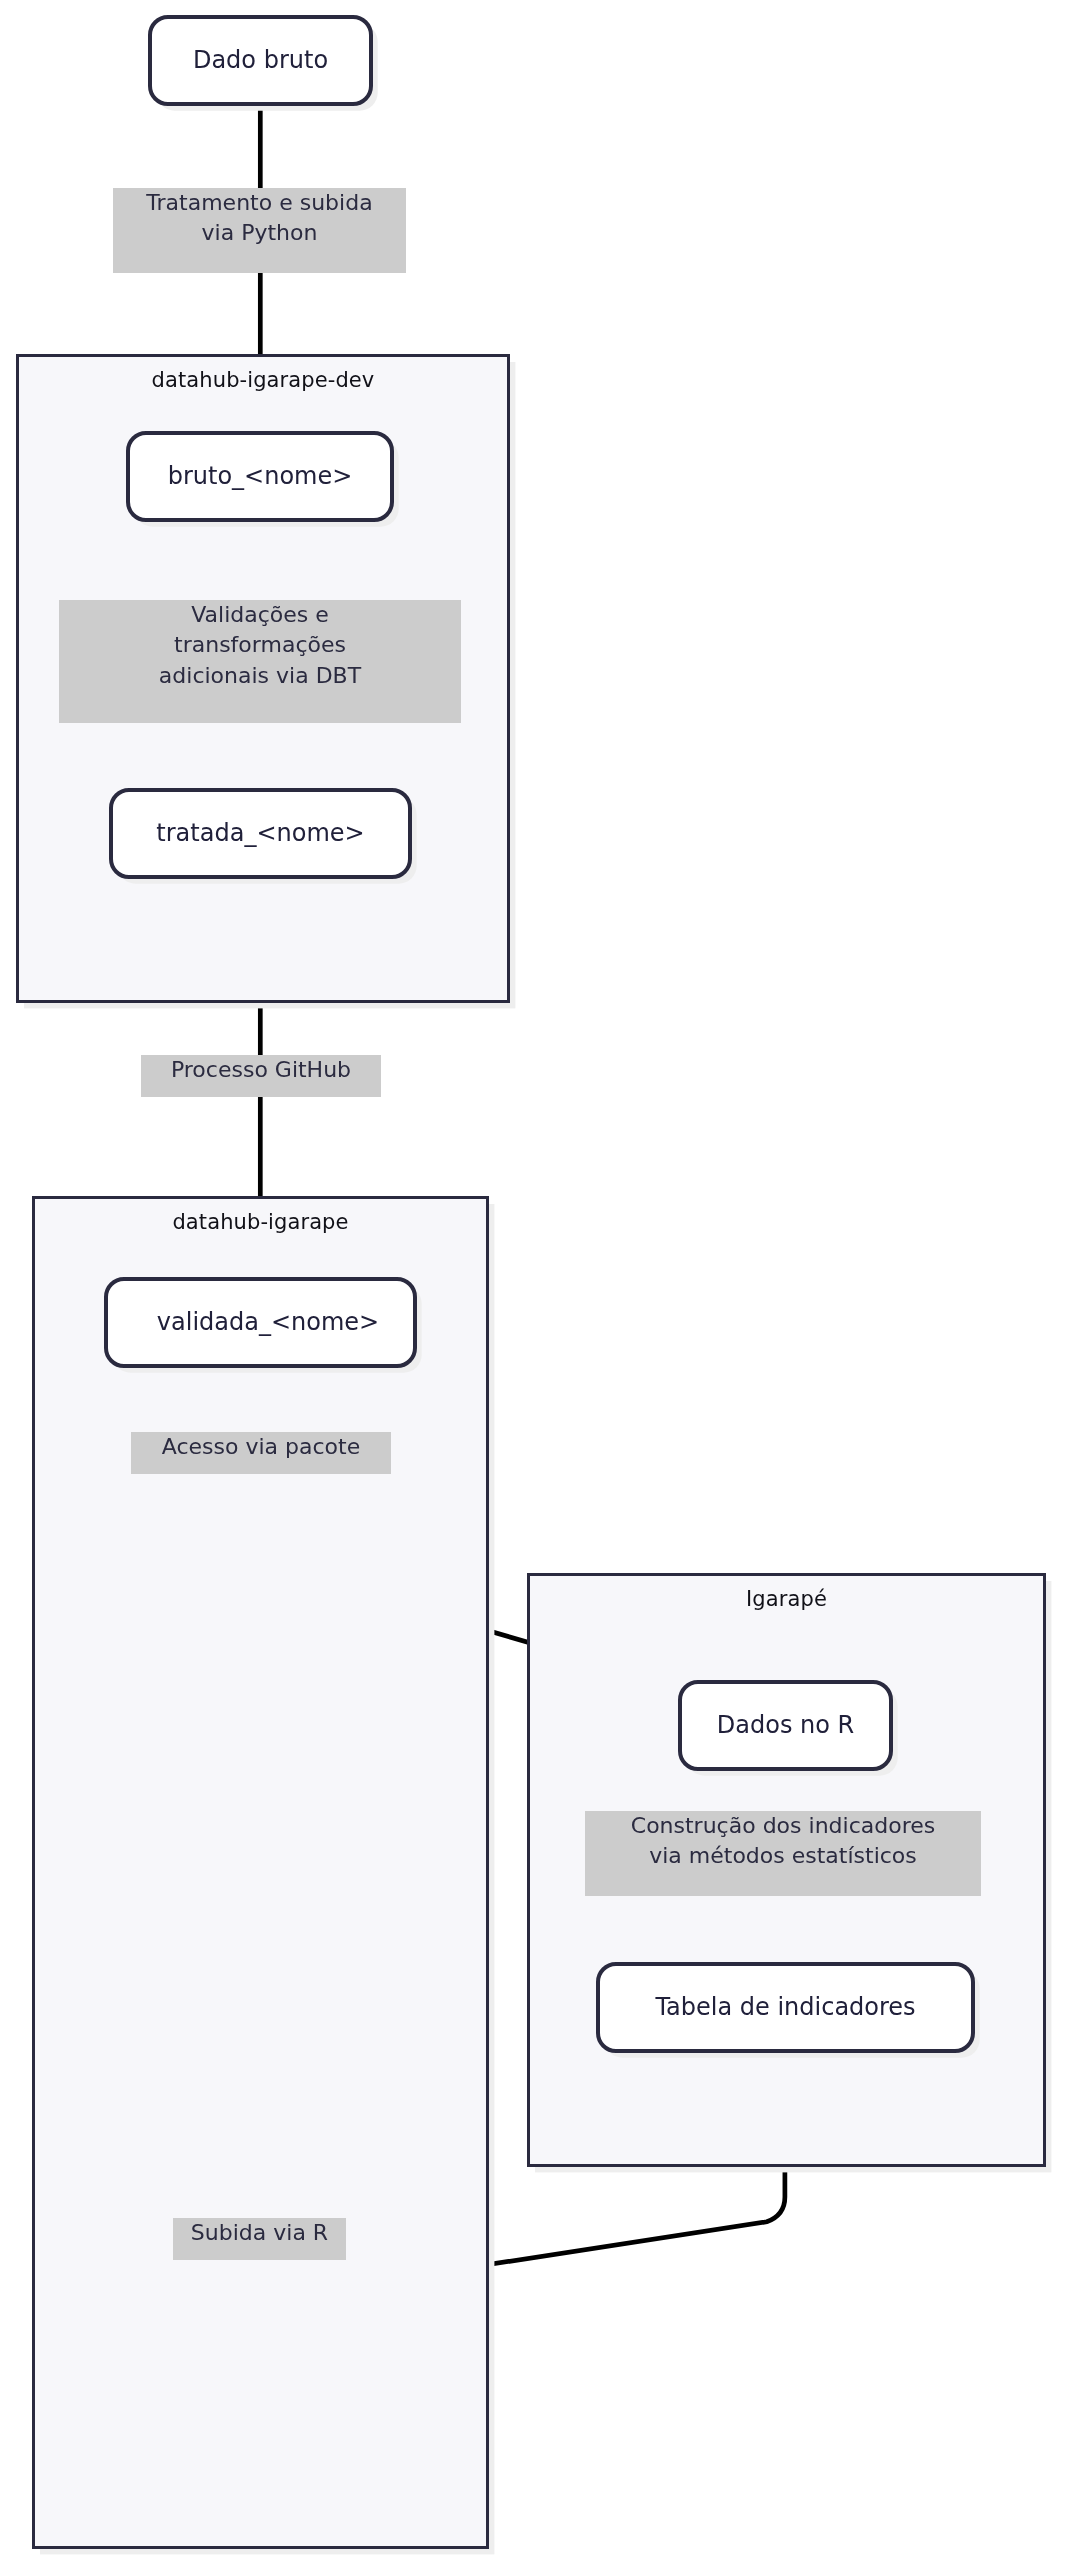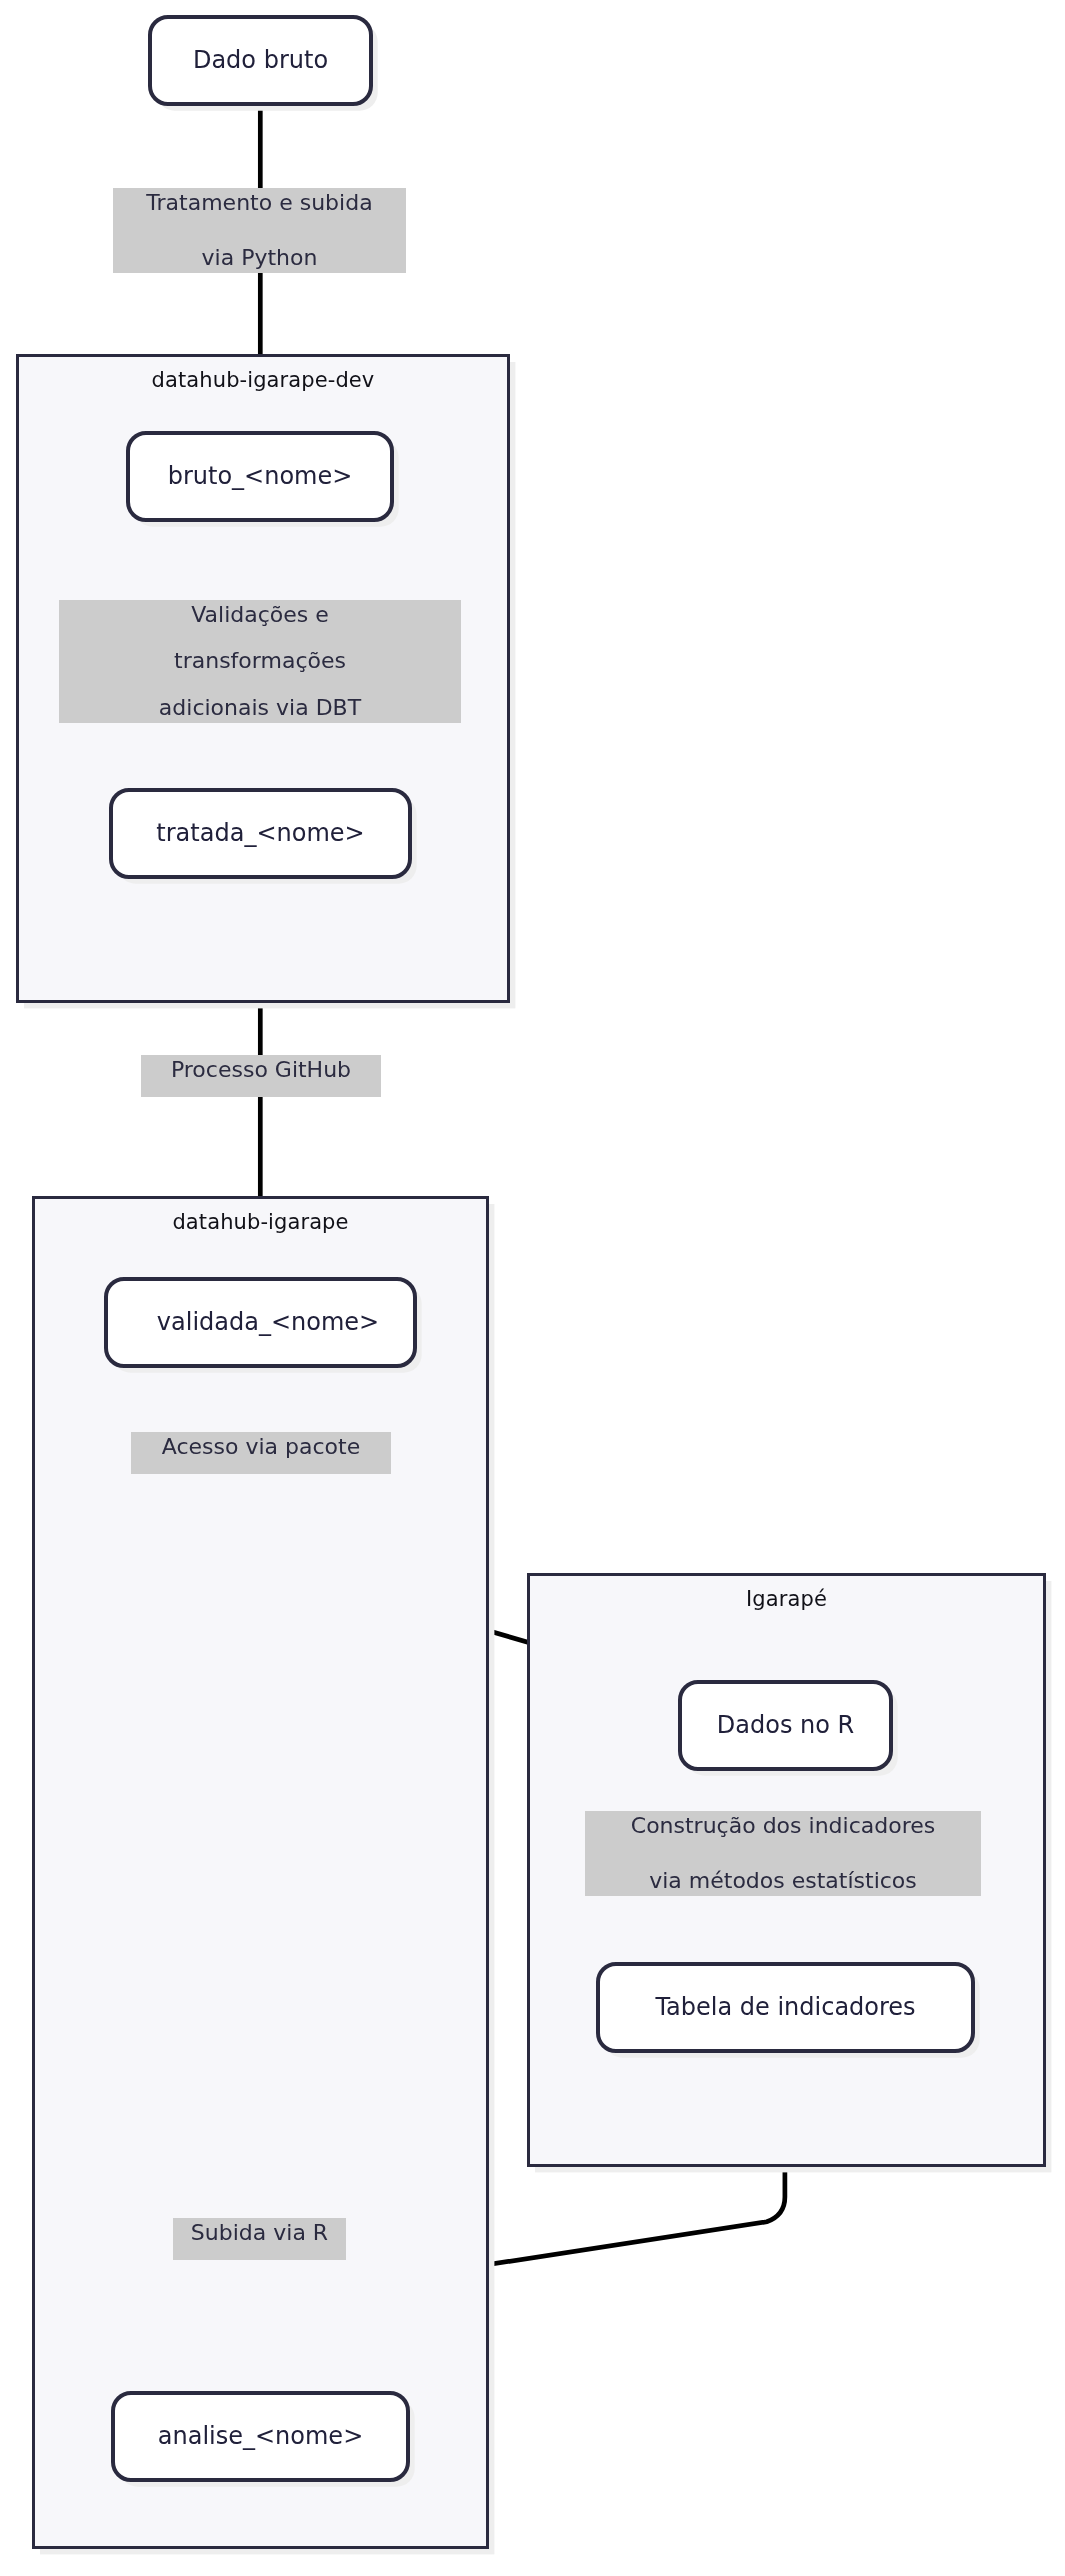--- a/index.html
+++ b/index.html
@@ -60,21 +60,21 @@
   .edge-label {
     position: absolute;
     background: #cccccc;
     color: #2b2b40;
     font-size: 22px;
     line-height: 1.38;
     text-align: center;
     display: flex;
     flex-direction: column;
     align-items: center;
-    justify-content: space-between;
+    justify-content: flex-start;
     box-sizing: border-box;
     white-space: pre;
   }
   svg.edges {
     position: absolute;
     left: 0; top: 0;
     width: 1066px;
     height: 2576px;
     pointer-events: none;
   }
@@ -140,23 +140,20 @@
   </div>
 
   <div class="node" style="left:678px; top:1680px; width:215px; height:91px;">
     <span>Dados no R</span>
   </div>
 
   <div class="node" style="left:596px; top:1962px; width:379px; height:91px;">
     <span>Tabela de indicadores</span>
   </div>
 
-  <div class="node" style="left:111px; top:2391px; width:299px; height:91px;">
-    <span>analise_&lt;nome&gt;</span>
-  </div>
 
   <div class="edge-label" style="left:113px; top:188px; width:293px; height:85px;">
     <span>Tratamento e subida</span>
     <span>via Python</span>
   </div>
 
   <div class="edge-label" style="left:59px; top:600px; width:402px; height:123px;">
     <span>Validações e</span>
     <span>transformações</span>
     <span>adicionais via DBT</span>

